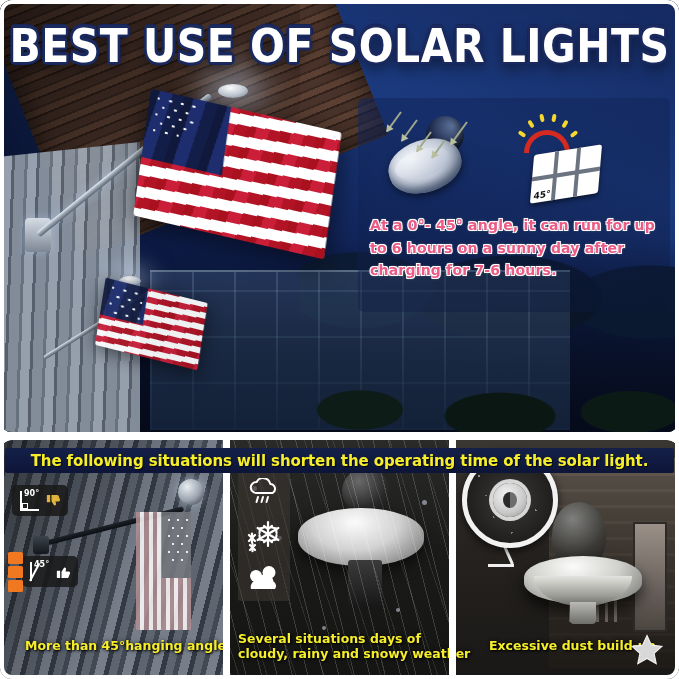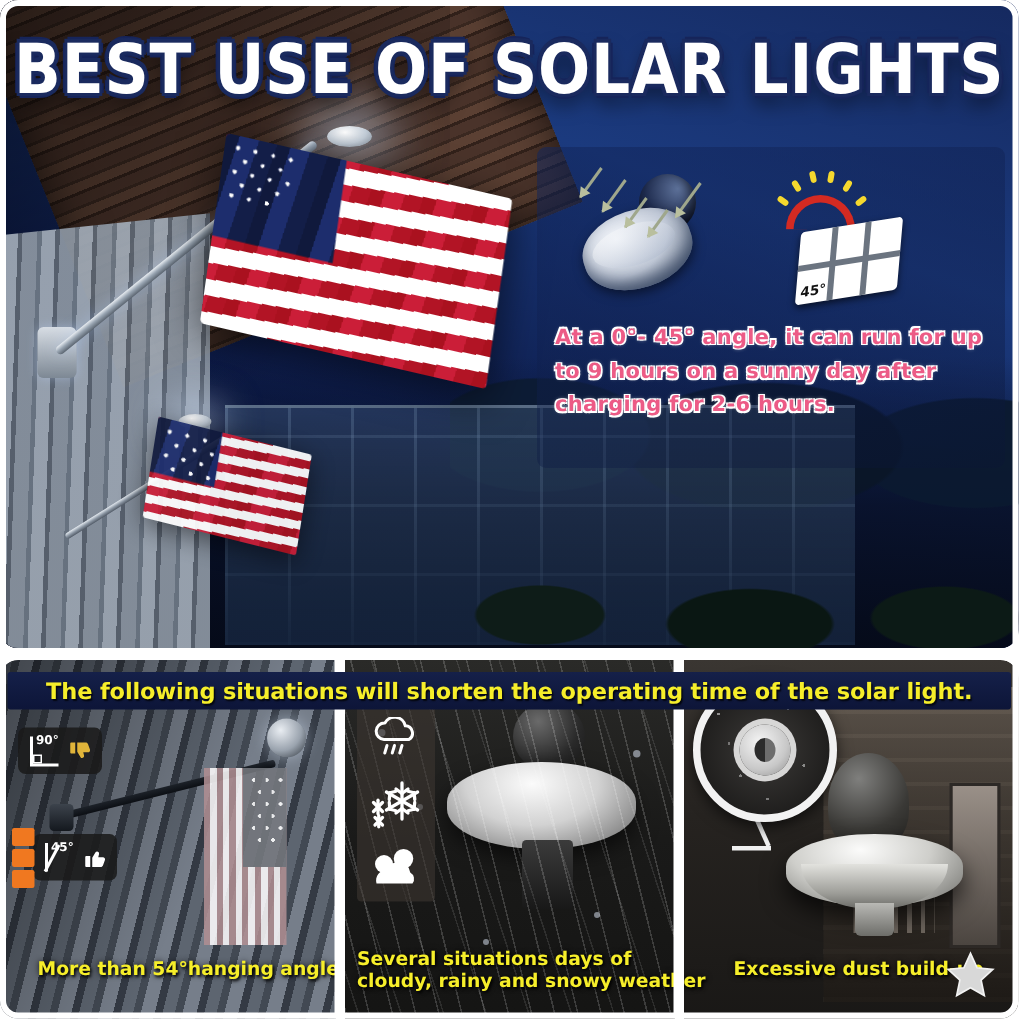--- a/index.html
+++ b/index.html
@@ -631,22 +631,22 @@
             <div class="cell-v" style="left:21px;"></div>
             <div class="cell-v" style="left:43px;"></div>
             <div class="cell-h" style="top:22px;"></div>
             <div class="panel-deg">45°</div>
           </div>
         </div>
       </div>
 
       <div class="callout-text">
         <div>At a 0°- 45° angle, it can run for up</div>
-        <div>to 9 hours on a sunny day after</div>
-        <div>charging for 2-6 hours.</div>
+        <div>to 6 hours on a sunny day after</div>
+        <div>charging for 7-6 hours.</div>
       </div>
     </div>
 
     <div class="hero-title">BEST USE OF SOLAR LIGHTS</div>
   </div>
 
   <div class="gap-strip"></div>
 
   <div class="bottom">
 
@@ -766,21 +766,21 @@
     </div>
   </div>
 
   <div class="sep s1"></div>
   <div class="sep s2"></div>
 
   <div class="banner">
     <span class="banner-text">The following situations will shorten the operating time of the solar light.</span>
   </div>
 
-  <div class="caption c1">More than 54°hanging angle</div>
+  <div class="caption c1">More than 45°hanging angle</div>
   <div class="caption c2">
     <div>Several situations days of</div>
     <div>cloudy, rainy and snowy weather</div>
   </div>
   <div class="caption c3">Excessive dust build-up</div>
 
   <svg class="star" viewBox="0 0 24 24">
     <path d="M12 1.8l3.1 6.8 7.4.8-5.5 5 1.5 7.3L12 18l-6.5 3.7L7 14.4l-5.5-5 7.4-.8z" fill="#d8d8d8" stroke="#f2f2f2" stroke-width="0.8"></path>
   </svg>
 

